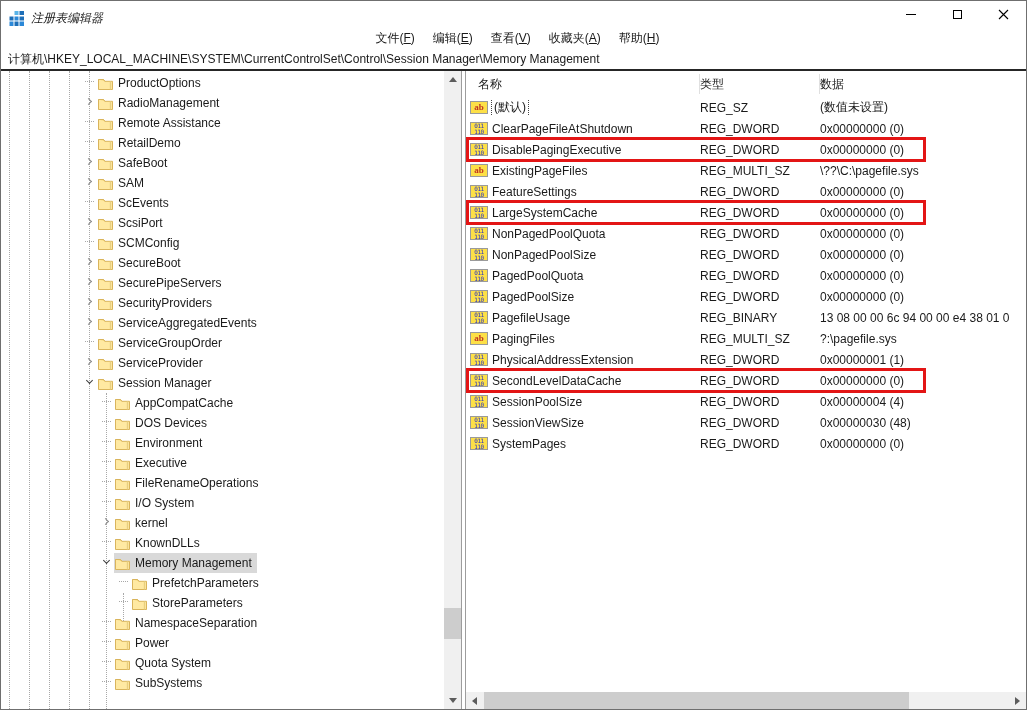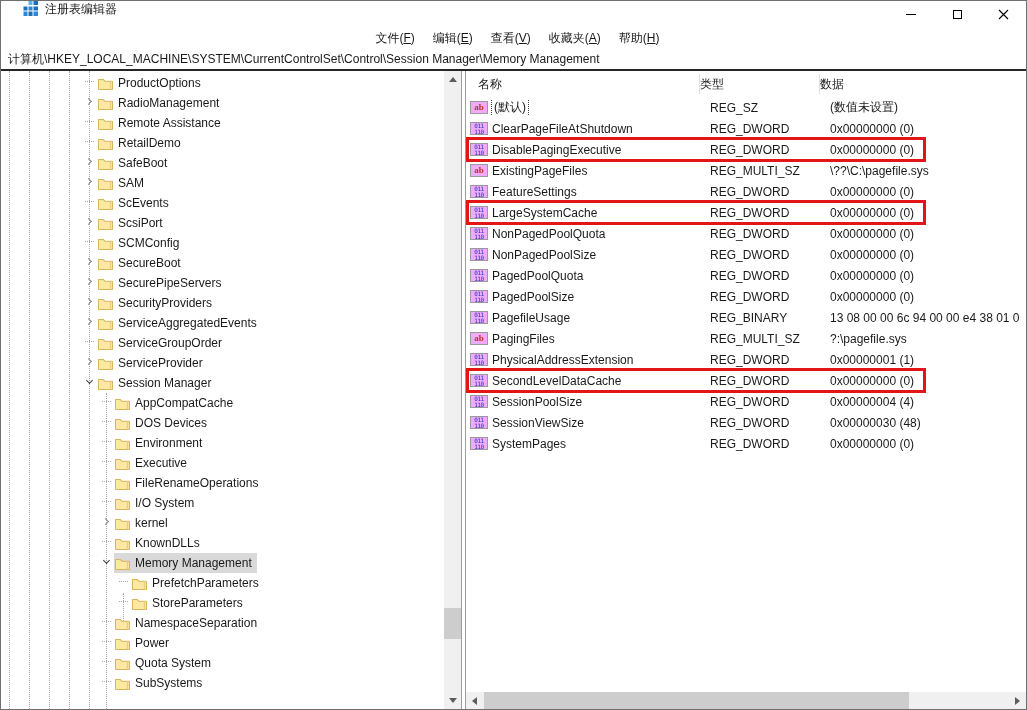--- a/index.html
+++ b/index.html
@@ -1,21 +1,21 @@
 <!DOCTYPE html>
 <html><head>
 <meta charset="utf-8">
 <style>
   * { box-sizing: border-box; margin: 0; padding: 0; }
   html,body { background:#e8e8e8; }
   body { font-family: "Liberation Sans", sans-serif; font-size: 12px; color:#1a1a1a; }
   .window { width:1027px; height:710px; background:#fff; border:1px solid #6f6f6f; position:relative; overflow:hidden; }
 
   
-  .titlebar { height:26px; display:flex; align-items:flex-start; padding-left:22px; background:#fff; }
+  .titlebar { height:26px; display:flex; align-items:flex-end; padding-left:8px; background:#fff;font-style:italic; }
   .app-icon { width:16px; height:16px; display:inline-block; }
   .title-text { margin-left:6px; font-size:12px; }
   .win-buttons { margin-left:auto; display:flex; height:26px; }
   .win-btn { width:46px; height:26px; display:flex; align-items:center; justify-content:center; }
   .glyph-min { width:10px; height:1px; background:#000; display:block; }
   .glyph-max { width:9px; height:9px; border:1px solid #000; display:block; }
 
   
   .menubar { height:22px; display:flex; align-items:center; padding-left:8px; background:#fff;justify-content:center; }
   .menu-item { padding:2px 9px; white-space:nowrap; }
@@ -58,22 +58,22 @@
   .vs-thumb { position:absolute; left:0; width:17px; top:537px; height:31px; background:#cdcdcd; }
 
   
   .values-area { position:absolute; top:0; left:0; right:0; bottom:17px; overflow:hidden; }
   .values-header { display:flex; height:26px; align-items:center; position:relative; }
   .values-header .hsep { position:absolute; top:3px; bottom:3px; width:1px; background:#e0e0e0; }
   .hsep1 { left:233px; } .hsep2 { left:353px; }
   .hc-name { width:234px; padding-left:12px; } .hc-type { width:120px; } .hc-data { flex:1; }
   .value-row { height:21px; display:flex; align-items:center; position:relative; }
   .col-name { width:234px; padding-left:4px; display:flex; align-items:center; gap:4px; overflow:hidden; }
-  .col-type { width:120px;margin-left:10px; } .col-data { flex:1; white-space:nowrap; overflow:hidden; }
-  .vicon { width:18px; height:13px; flex:0 0 18px; border:1px solid #9a9a9a; background:#f0abfc;
+  .col-type { width:120px; } .col-data { flex:1; white-space:nowrap; overflow:hidden; }
+  .vicon { width:18px; height:13px; flex:0 0 18px; border:1px solid #9a9a9a; background:#fde047;
            display:flex; flex-direction:column; align-items:center; justify-content:center; line-height:1; }
   .vicon.string { color:#c03522; font-weight:bold; font-size:9px; font-family:"Liberation Serif", serif; }
   .vicon.dword { color:#2430c8; font-size:6px; font-family:"DejaVu Sans Mono", monospace; letter-spacing:-0.5px; }
   .vicon.dword div { height:5.5px; }
   .vname.focus-rect { outline:1px dotted #444; padding:0 2px; }
   .value-row.highlighted::after { content:""; position:absolute; left:0; top:-2px; bottom:-2px; width:454px;
            border:3px solid #e31515; pointer-events:none; z-index:3; }
 
   
   .hscroll { position:absolute; left:0; right:0; bottom:0; height:17px; background:#f0f0f0; }

